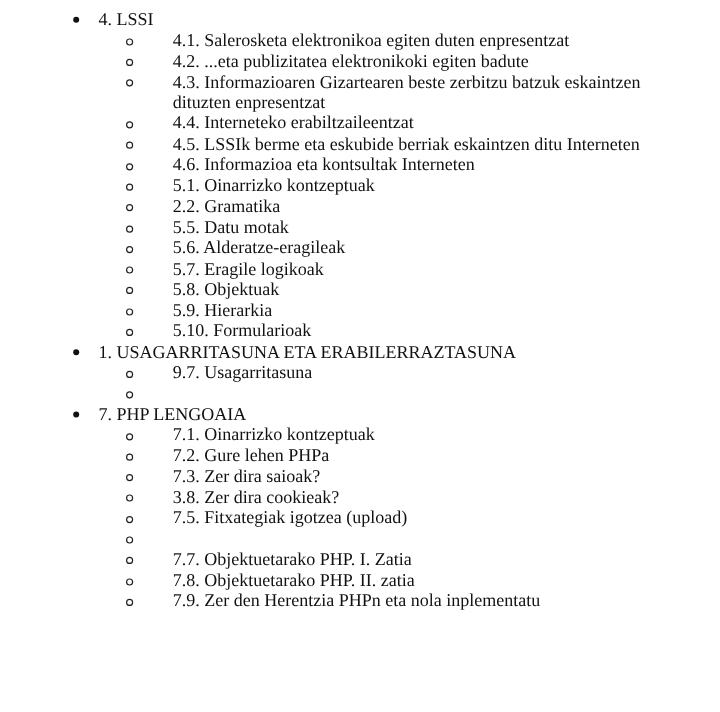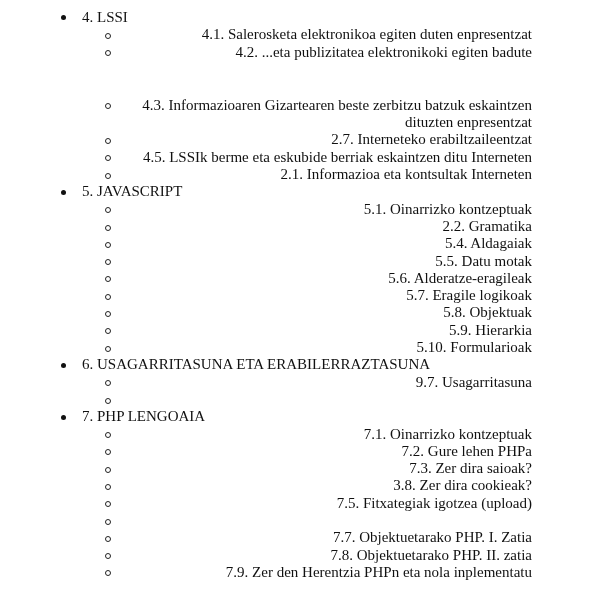--- a/index.html
+++ b/index.html
@@ -5,34 +5,34 @@
   html, body { margin: 0; padding: 0; background: #ffffff; }
   body {
     width: 600px; height: 593px; overflow: hidden; position: relative;
     font-family: "Liberation Serif", serif; color: #111111;
   }
   .doc { position: absolute; left: 0; top: 9px; width: 600px; }
   .row {
     position: relative; height: 17.3px; line-height: 17.3px;
     font-size: 15px; white-space: nowrap;
   }
-  .row.wrap2 { height: 34.6px; white-space: normal; margin-top: 36px; }
+  .row.wrap2 { height: 34.6px; white-space: normal; }
   .bullet-l1 {
     position: absolute; left: 59px; top: 0; width: 8px; text-align: center;
     font-size: 14px;
   }
   .bullet-l1::before { content: ""; display: inline-block; width: 5px; height: 5px;
     background: #111; border-radius: 50%; vertical-align: middle; margin-top: -2px; }
   .text-l1 { position: absolute; left: 82px; top: 0; }
   .bullet-l2 {
     position: absolute; left: 104px; top: 0; width: 8px; text-align: center;
   }
   .bullet-l2::before { content: ""; display: inline-block; width: 4px; height: 4px;
     border: 1px solid #222; border-radius: 50%; vertical-align: middle; margin-top: 0px; }
-  .text-l2 { position: absolute; left: 132px; top: 0; width: 400px; text-align: right; }
+  .text-l2 { position: absolute; left: 144px; top: 0; width: 400px; }
 </style>
 </head>
 <body>
 
 <div class="doc">
 
   <div class="row">
     <span class="bullet-l1"></span>
     <span class="text-l1">4. LSSI</span>
   </div>
@@ -43,46 +43,38 @@
   <div class="row">
     <span class="bullet-l2"></span>
     <span class="text-l2">4.2. ...eta publizitatea elektronikoki egiten badute</span>
   </div>
   <div class="row wrap2">
     <span class="bullet-l2"></span>
     <span class="text-l2">4.3. Informazioaren Gizartearen beste zerbitzu batzuk eskaintzen dituzten enpresentzat</span>
   </div>
   <div class="row">
     <span class="bullet-l2"></span>
-    <span class="text-l2">2.7. Interneteko erabiltzaileentzat</span>
+    <span class="text-l2">4.4. Interneteko erabiltzaileentzat</span>
   </div>
   <div class="row">
     <span class="bullet-l2"></span>
     <span class="text-l2">4.5. LSSIk berme eta eskubide berriak eskaintzen ditu Interneten</span>
   </div>
   <div class="row">
     <span class="bullet-l2"></span>
-    <span class="text-l2">2.1. Informazioa eta kontsultak Interneten</span>
+    <span class="text-l2">4.6. Informazioa eta kontsultak Interneten</span>
   </div>
 
-  <div class="row">
-    <span class="bullet-l1"></span>
-    <span class="text-l1">5. JAVASCRIPT</span>
-  </div>
   <div class="row">
     <span class="bullet-l2"></span>
     <span class="text-l2">5.1. Oinarrizko kontzeptuak</span>
   </div>
   <div class="row">
     <span class="bullet-l2"></span>
     <span class="text-l2">2.2. Gramatika</span>
-  </div>
-  <div class="row">
-    <span class="bullet-l2"></span>
-    <span class="text-l2">5.4. Aldagaiak</span>
   </div>
   <div class="row">
     <span class="bullet-l2"></span>
     <span class="text-l2">5.5. Datu motak</span>
   </div>
   <div class="row">
     <span class="bullet-l2"></span>
     <span class="text-l2">5.6. Alderatze-eragileak</span>
   </div>
   <div class="row">
@@ -97,21 +89,21 @@
     <span class="bullet-l2"></span>
     <span class="text-l2">5.9. Hierarkia</span>
   </div>
   <div class="row">
     <span class="bullet-l2"></span>
     <span class="text-l2">5.10. Formularioak</span>
   </div>
 
   <div class="row">
     <span class="bullet-l1"></span>
-    <span class="text-l1">6. USAGARRITASUNA ETA ERABILERRAZTASUNA</span>
+    <span class="text-l1">1. USAGARRITASUNA ETA ERABILERRAZTASUNA</span>
   </div>
   <div class="row">
     <span class="bullet-l2"></span>
     <span class="text-l2">9.7. Usagarritasuna</span>
   </div>
   <div class="row">
     <span class="bullet-l2"></span>
   </div>
 
   <div class="row">

